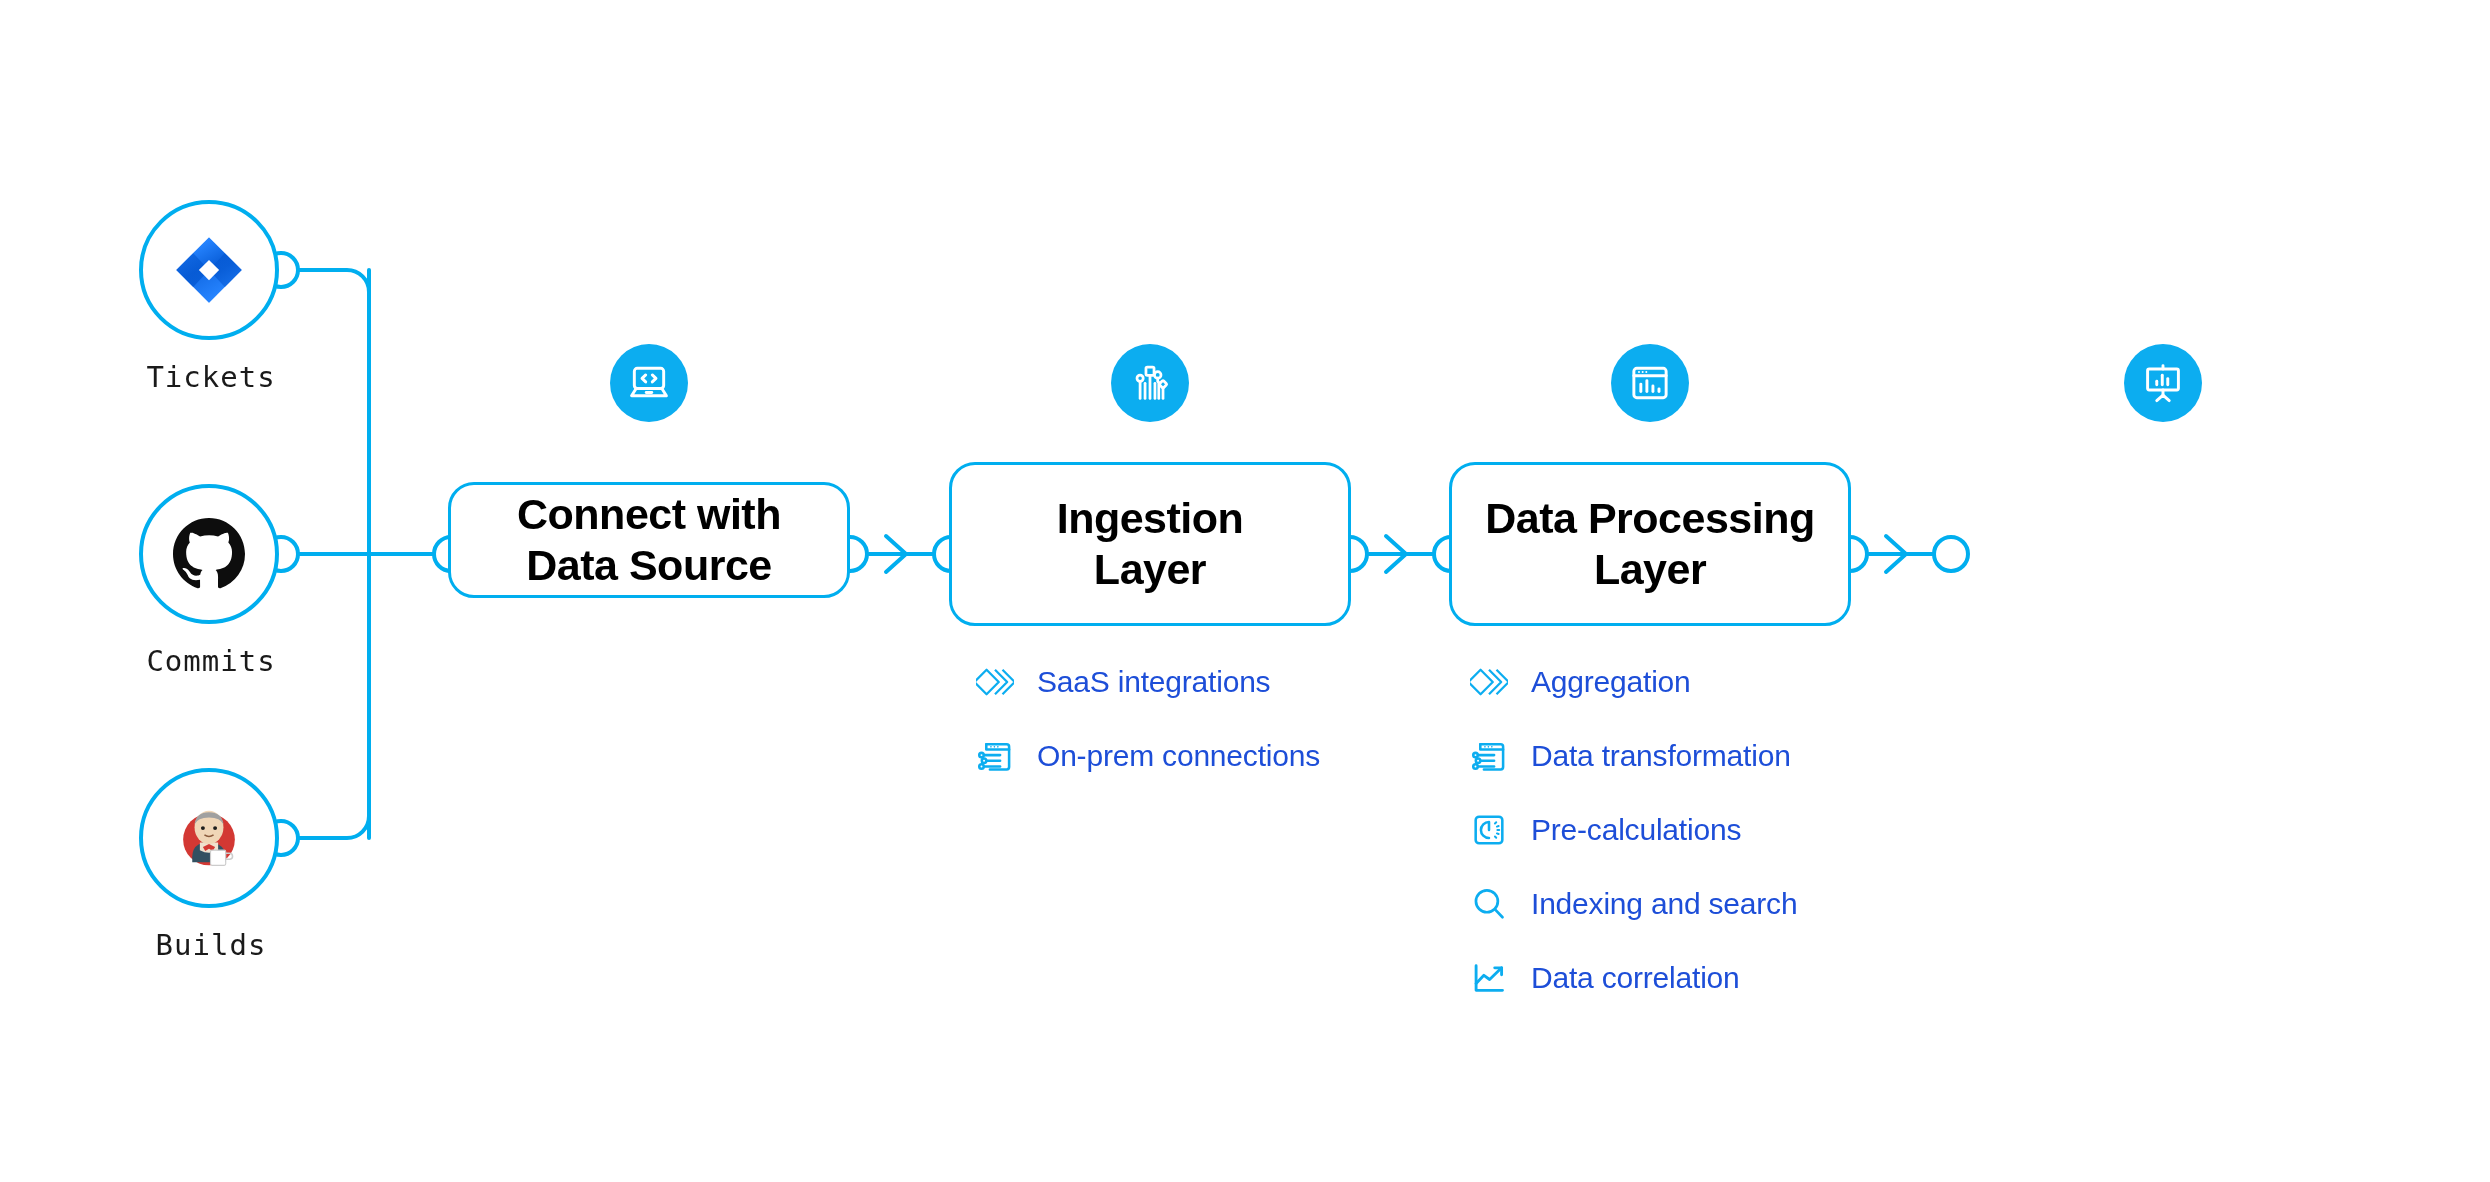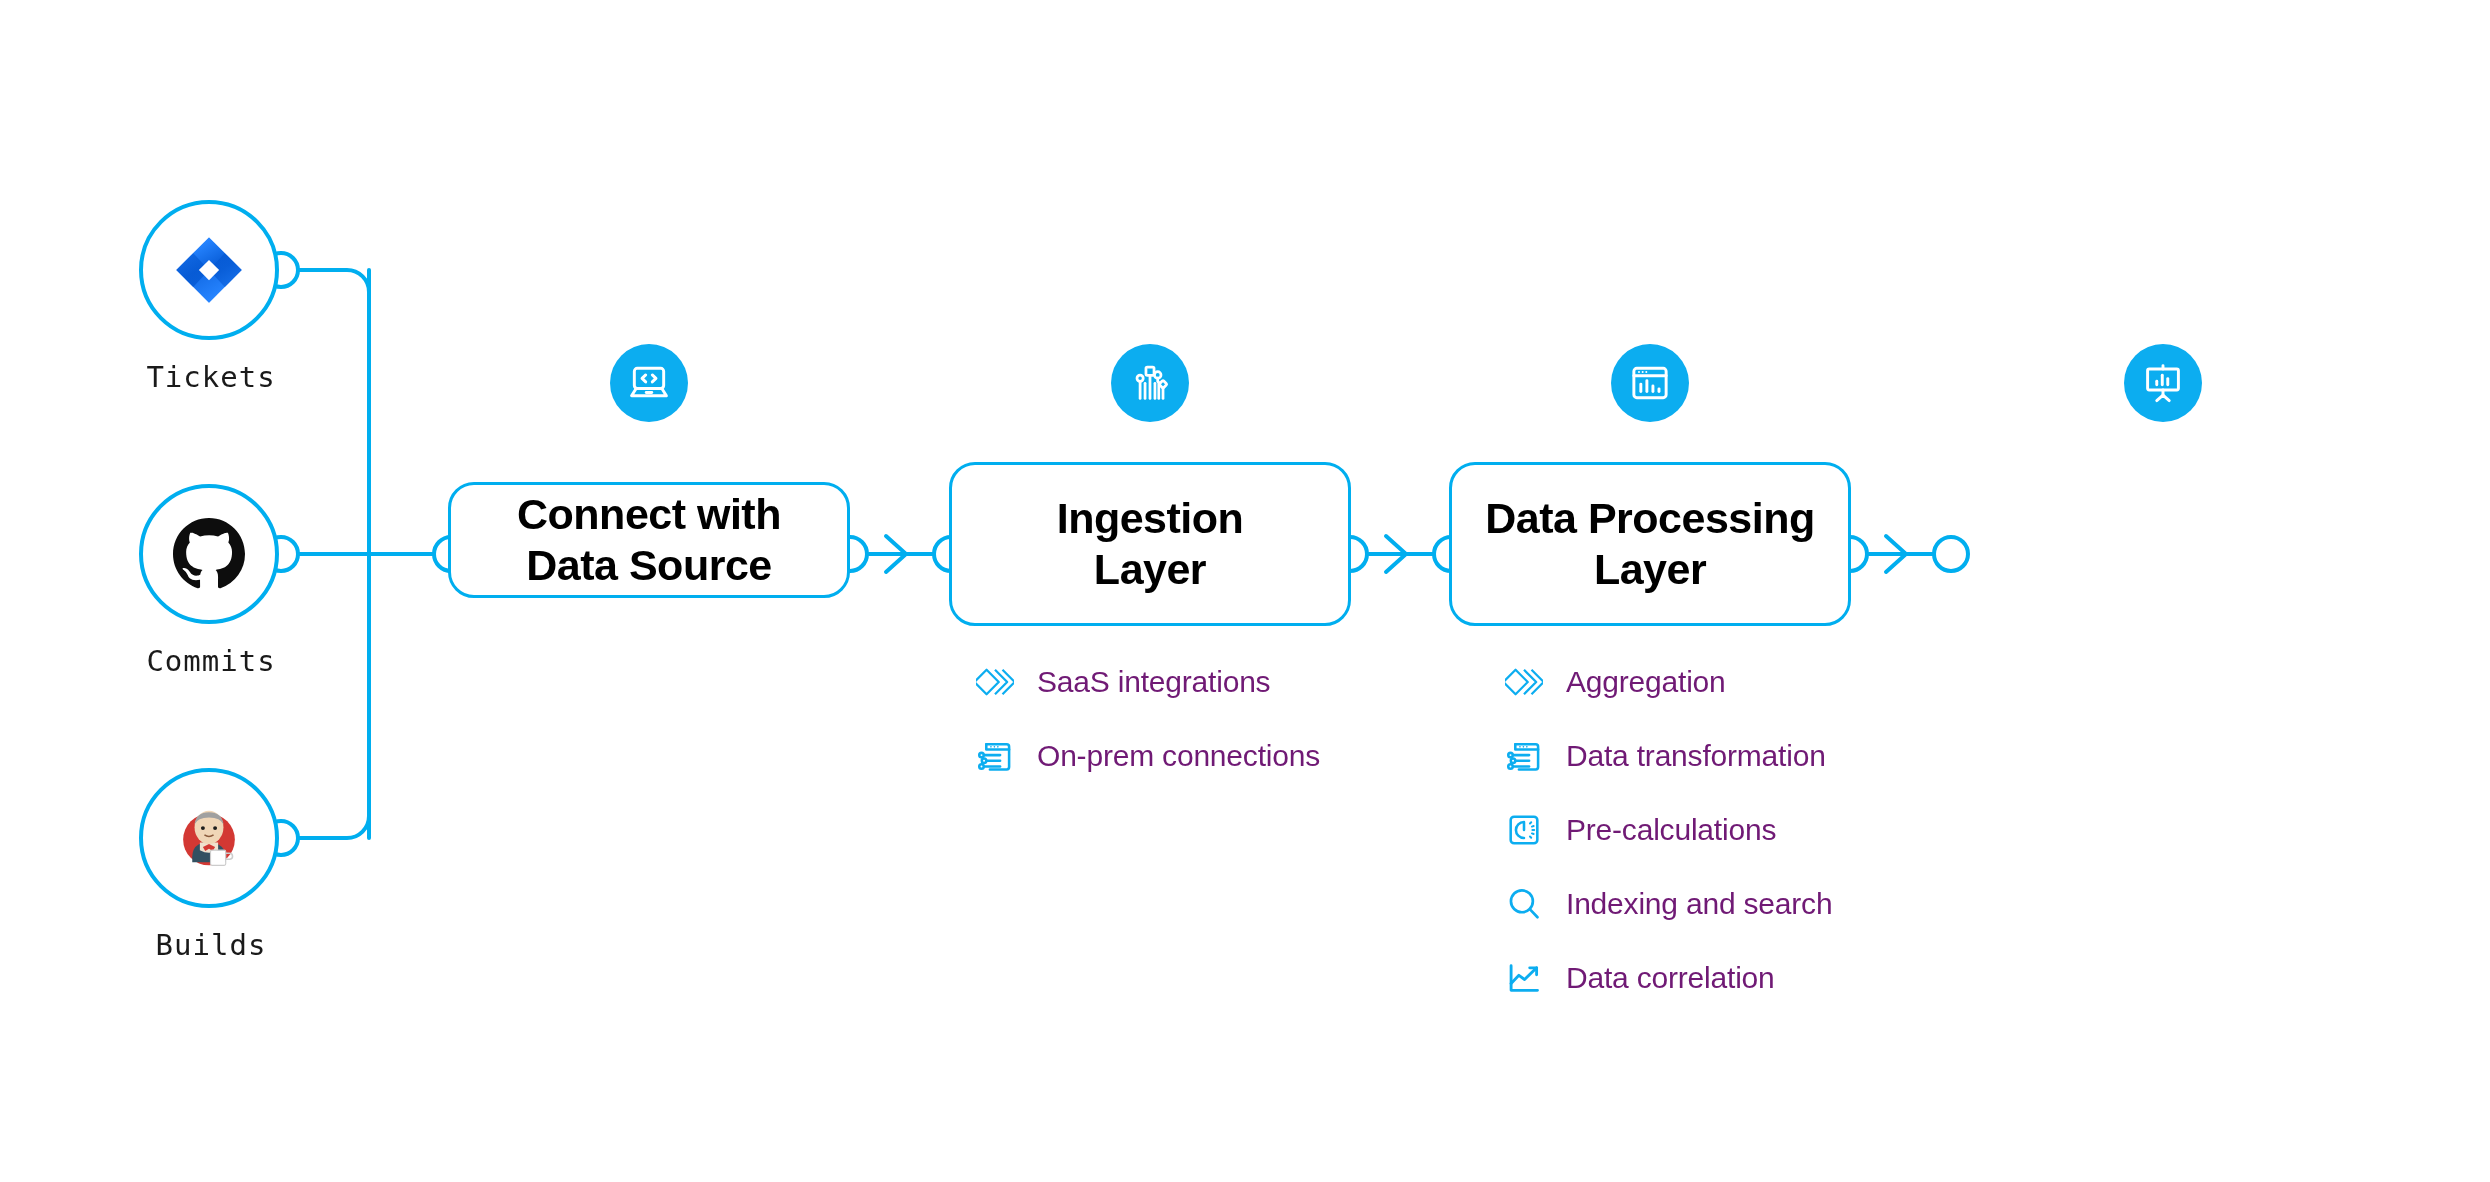--- a/index.html
+++ b/index.html
@@ -102,21 +102,21 @@
     flex: 0 0 40px;
     display: flex;
     align-items: center;
     justify-content: center;
     margin-right: 22px;
   }
   .feature-icon svg { display: block; }
   .feature-label {
     font-family: "Liberation Sans", sans-serif;
     font-size: 30px;
-    color: #701a75;
+    color: #1d4ed8;
     white-space: nowrap;
     letter-spacing: -0.2px;
   }
 </style>
 </head>
 <body>
 
 <div id="stage">
 
   <svg id="wires" viewBox="0 0 2490 1182" xmlns="http://www.w3.org/2000/svg">
@@ -283,21 +283,21 @@
       <path d="M7 16.6 V12.6"></path>
       <path d="M10.3 16.6 V10.8"></path>
       <path d="M13.6 16.6 V13.6"></path>
       <path d="M16.9 16.6 V15.2"></path>
     </svg>
   </div>
   <div class="stagebox" style="left:1449px; top:462px; width:402px; height:164px;">
     <div class="stagebox-title">Data Processing<br>Layer</div>
   </div>
 
-  <div class="featurelist" style="left:1504px; top:645px;">
+  <div class="featurelist" style="left:1469px; top:645px;">
     <div class="feature">
       <span class="feature-icon">
         <svg width="38" height="30" viewBox="0 0 40 32" fill="none" stroke="#0CADF0" stroke-width="2.4" stroke-linejoin="round">
           <path d="M11 3 L24 16 L11 29 L-2 16 Z"></path>
           <path d="M20 3 L33 16 L20 29"></path>
           <path d="M28 3 L41 16 L28 29"></path>
         </svg>
       </span>
       <span class="feature-label">Aggregation</span>
     </div>

